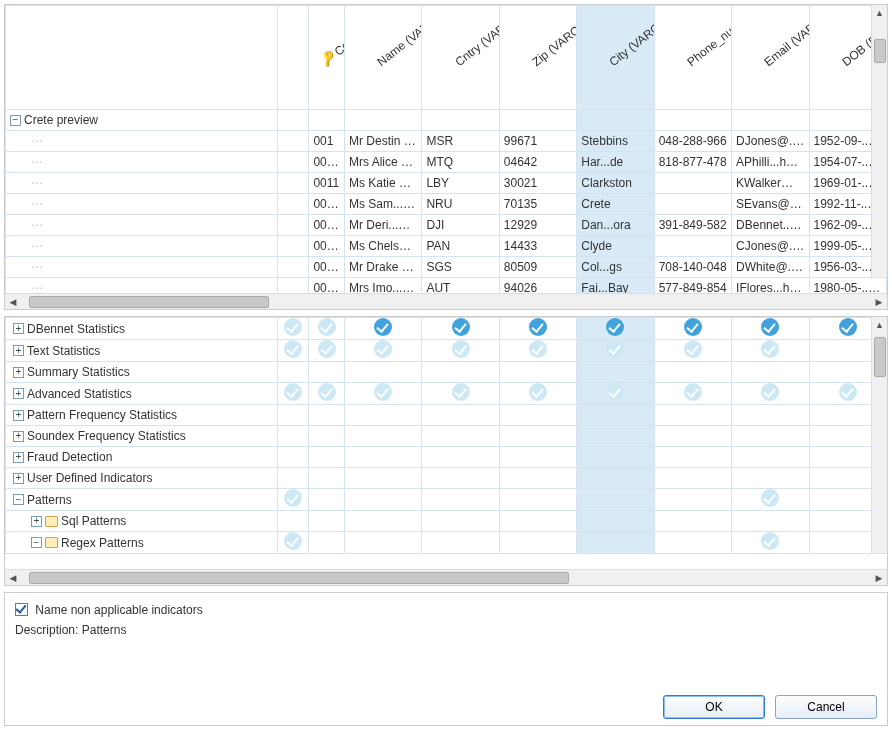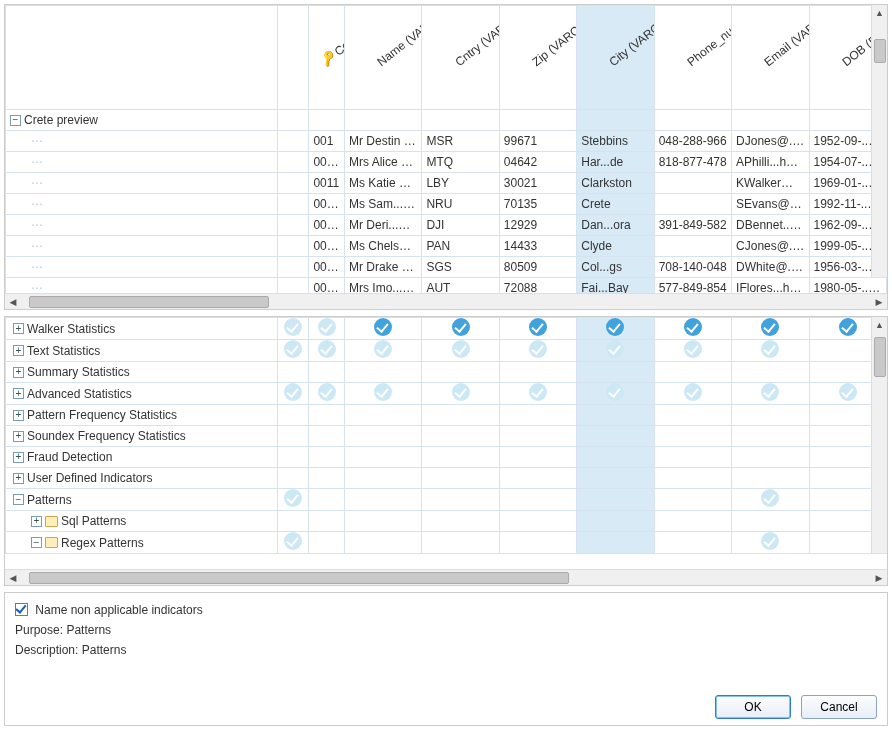--- a/index.html
+++ b/index.html
@@ -184,21 +184,21 @@
   .footer-line { margin-top: 6px; }
 
   .button-row {
     display: flex;
     justify-content: flex-end;
     gap: 10px;
     margin-top: auto;
     padding-top: 12px;
   }
   .btn {
-    width: 76px; height: 24px;
+    width: 102px; height: 24px;
     border: 1px solid #8aa2c3;
     background: linear-gradient(#fdfdfd,#e6eef7);
     border-radius: 3px;
     font-size: 12px;
     cursor: pointer;
   }
   .btn.primary {
     border-color: #2c7bd1;
     box-shadow: 0 0 0 1px #8cc0ec inset;
   }
@@ -394,21 +394,21 @@
               <td>
                 <span class="tree-cell">
                   <span class="tree-indent" style="width:18px"></span>
                   <span class="row-grip">⋯</span>
                 </span>
               </td>
               <td></td>
               <td>0016</td>
               <td>Mrs Imo... Flores</td>
               <td>AUT</td>
-              <td>72088</td>
+              <td>94026</td>
               <td class="highlight-col">Fai...Bay</td>
               <td>577-849-854</td>
               <td>IFlores...hoo.com</td>
               <td>1980-05-..:00:00.0</td>
             </tr>
           </tbody>
       </table>
       <div class="vscroll">
         <div class="arrow">▲</div>
         <div class="thumb"></div>
@@ -435,21 +435,21 @@
             <col class="data-col">
             <col class="data-col">
             <col class="data-col">
         </colgroup>
         <tbody id="ind-body">
             <tr>
               <td>
                 <span class="tree-cell">
                   <span class="tree-indent" style="width: 0px;"></span>
                   <span class="exp">+</span>
-                  <span>Walker Statistics</span>
+                  <span>DBennet Statistics</span>
                 </span>
               </td>
               <td class="cell-center"><span class="check light"></span></td>
               <td class="cell-center"><span class="check light"></span></td>
               <td class="cell-center"><span class="check dark"></span></td>
               <td class="cell-center"><span class="check dark"></span></td>
               <td class="cell-center"><span class="check dark"></span></td>
               <td class="cell-center highlight-col"><span class="check dark"></span></td>
               <td class="cell-center"><span class="check dark"></span></td>
               <td class="cell-center"><span class="check dark"></span></td>
@@ -650,24 +650,20 @@
       <div class="arrow" style="right:0">▶</div>
     </div>
   </div>
 
   <div class="pane bottom-pane">
     <label>
       <span class="checkbox checked"></span>
       <span>Name non applicable indicators</span>
     </label>
     <div class="footer-line">
-      <span>Purpose:</span>
-      <span>Patterns</span>
-    </div>
-    <div class="footer-line">
       <span>Description:</span>
       <span>Patterns</span>
     </div>
     <div class="button-row">
       <button class="btn primary">OK</button>
       <button class="btn">Cancel</button>
     </div>
   </div>
 
 </div>

